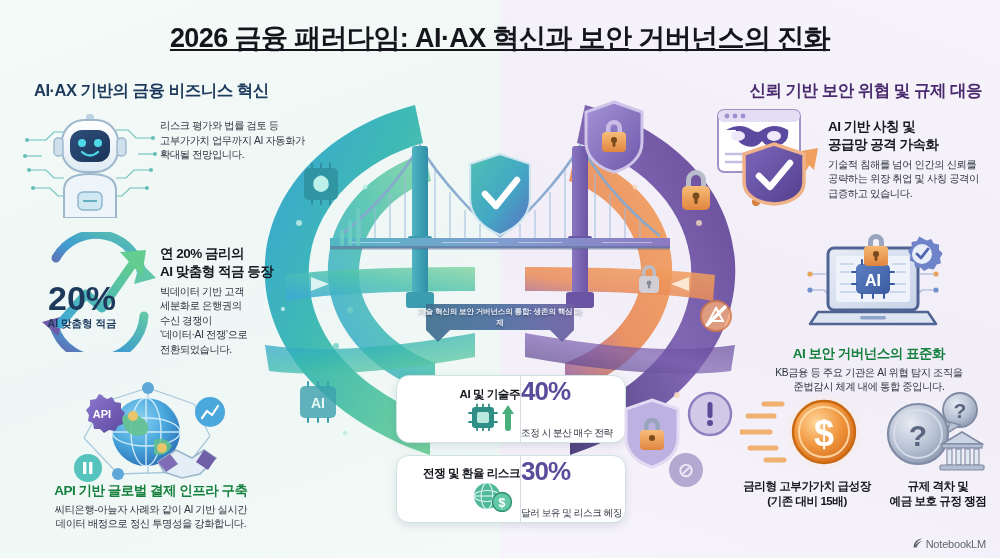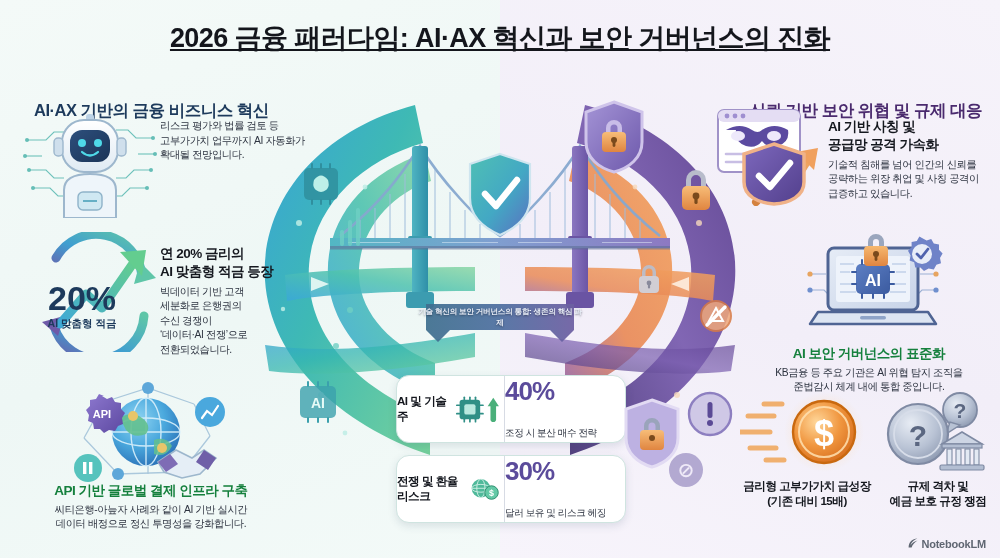--- a/index.html
+++ b/index.html
@@ -27,21 +27,21 @@
   
   .headline {
     position: absolute; left: 0; top: 20px; width: 1000px;
     text-align: center;
     font-size: 27px; font-weight: bold; letter-spacing: -0.6px;
     color: #14161c;
     text-decoration: underline;
   }
   .sec-head {
     position: absolute; top: 80px;
-    font-size: 16.5px; font-weight: bold; letter-spacing: -0.5px; margin-top: 20px;
+    font-size: 16.5px; font-weight: bold; letter-spacing: -0.5px;
   }
   .sec-head.left  { left: 34px;  color: #1d3a5c; }
   .sec-head.right { right: 18px; color: #4a2a6e; }
 
   
   .block { position: absolute; }
   .blk-title {
     font-size: 13.5px; font-weight: bold; color: #15181f;
     line-height: 1.32; letter-spacing: -0.5px;
   }
@@ -65,23 +65,23 @@
   .stat-card {
     position: absolute;
     width: 230px; height: 68px;
     background: #ffffff;
     border-radius: 13px;
     border: 1.6px solid #cfe4e0;
     box-shadow: 0 3px 9px rgba(40,60,90,.13);
     display: flex; align-items: center;
   }
   .stat-left {
-    width: 108px; height: 100%;
-    display: flex; flex-direction: row;
-    align-items: center; justify-content: center;
+    width: 124px; height: 100%;
+    display: flex; flex-direction: column;
+    align-items: flex-end; justify-content: center;
     border-right: 1.4px solid #d7dbe4;
   }
   .stat-label {
     font-size: 11.6px; font-weight: bold; color: #15181f;
     letter-spacing: -0.5px; margin-bottom: 1px;
   }
   .stat-right {
     flex: 1; display: flex; flex-direction: column;
     align-items: flex-start; justify-content: center; gap: 20px;
   }
@@ -106,21 +106,21 @@
   .dual-cap {
     position: absolute; text-align: center;
     font-size: 11.6px; font-weight: bold; color: #15181f;
     line-height: 1.3; letter-spacing: -0.5px;
   }
 
   
   .watermark {
     position: absolute; right: 14px; bottom: 8px;
     display: flex; align-items: center; gap: 1px;
-    font-size: 11px; color: #5f6672; letter-spacing: -0.2px; font-weight: bold;
+    font-size: 11px; color: #5f6672; letter-spacing: -0.2px;
   }
 </style>
 </head>
 <body>
 
 <div id="poster">
 
   <div class="bg-left"></div>
   <div class="bg-right"></div>
 

